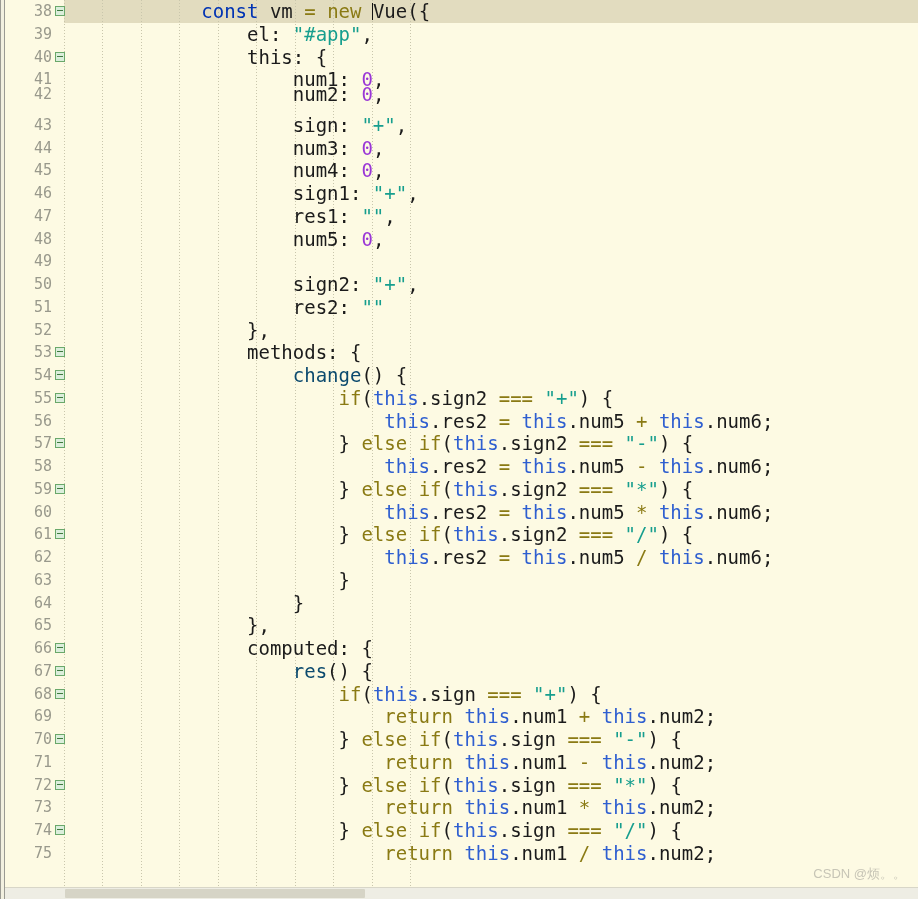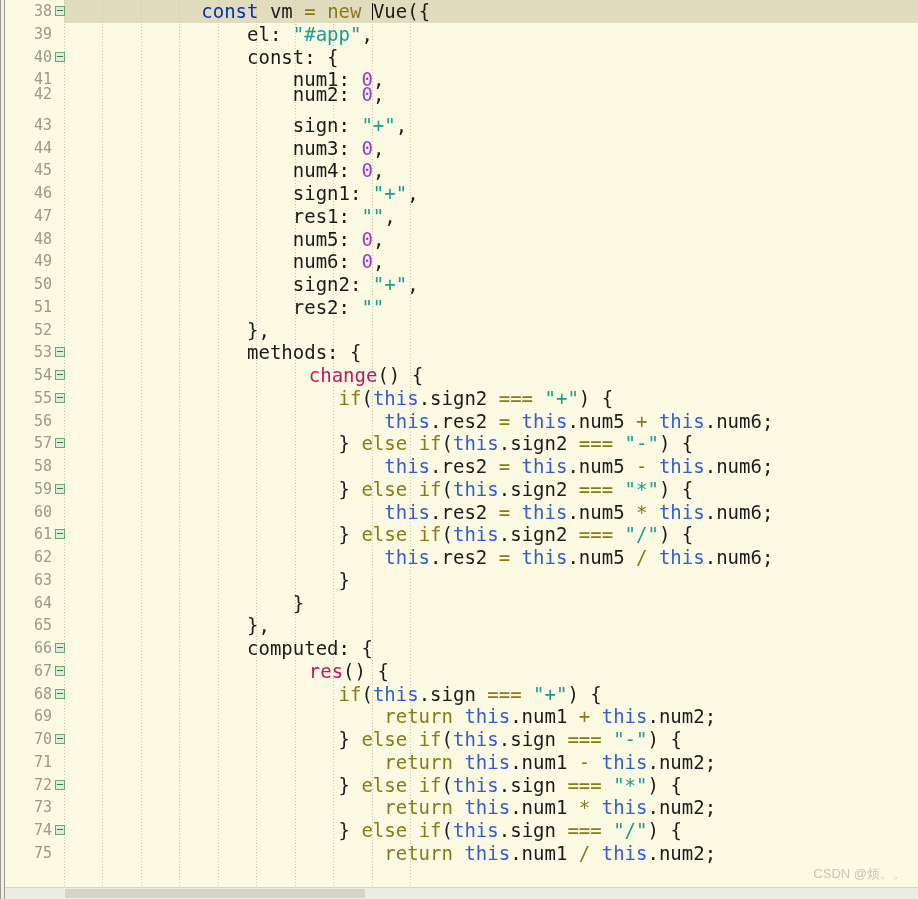--- a/index.html
+++ b/index.html
@@ -59,21 +59,21 @@
     font-size:19px;line-height:23px;
     color:#1b1b1b;
     white-space:pre;
   }
 
   
   .kw{color:#0033b3;}
   .kw2{color:#8a7a14;}
   .str{color:#169e8e;}
   .num{color:#9a36d6;}
-  .fn{color:#be185d;margin-left:16px;}
+  .fn{color:#0c4a6e;}
   .this{color:#2f5fd0;margin-top:16px;}
   .op{color:#8a7a14;}
   .pl{color:#1b1b1b;}
 
   
   .caret{
     position:absolute;top:3px;width:1px;height:17px;
     background:#111;z-index:6;
   }
 
@@ -115,30 +115,30 @@
       <div class="guide" style="left: 333.36px;"></div>
       <div class="guide" style="left: 371.84px;"></div>
       <div class="guide" style="left: 410.32px;"></div>
     </div>
 
   <div id="lines">
       <div class="curline" style="top: 0px;"></div>
       <div class="caret" style="left: 371.84px; top: 3px;"></div>
       <div class="line" style="top: 0px;"><span class="lnum">38</span><div class="fold"></div><span class="code"><span class="pl">            </span><span class="kw">const</span><span class="pl"> vm </span><span class="op">=</span><span class="pl"> </span><span class="kw2">new</span><span class="pl"> Vue({</span></span></div>
       <div class="line" style="top: 22.75px;"><span class="lnum">39</span><span class="code"><span class="pl">                el: </span><span class="str">"#app"</span><span class="pl">,</span></span></div>
-      <div class="line" style="top: 45.5px;"><span class="lnum">40</span><div class="fold"></div><span class="code"><span class="pl">                const: {</span></span></div>
+      <div class="line" style="top: 45.5px;"><span class="lnum">40</span><div class="fold"></div><span class="code"><span class="pl">                this: {</span></span></div>
       <div class="line" style="top: 68.25px;"><span class="lnum">41</span><span class="code"><span class="pl">                    num1: </span><span class="num">0</span><span class="pl">,</span></span></div>
       <div class="line" style="top: 83px;"><span class="lnum">42</span><span class="code"><span class="pl">                    num2: </span><span class="num">0</span><span class="pl">,</span></span></div>
       <div class="line" style="top: 113.75px;"><span class="lnum">43</span><span class="code"><span class="pl">                    sign: </span><span class="str">"+"</span><span class="pl">,</span></span></div>
       <div class="line" style="top: 136.5px;"><span class="lnum">44</span><span class="code"><span class="pl">                    num3: </span><span class="num">0</span><span class="pl">,</span></span></div>
       <div class="line" style="top: 159.25px;"><span class="lnum">45</span><span class="code"><span class="pl">                    num4: </span><span class="num">0</span><span class="pl">,</span></span></div>
       <div class="line" style="top: 182px;"><span class="lnum">46</span><span class="code"><span class="pl">                    sign1: </span><span class="str">"+"</span><span class="pl">,</span></span></div>
       <div class="line" style="top: 204.75px;"><span class="lnum">47</span><span class="code"><span class="pl">                    res1: </span><span class="str">""</span><span class="pl">,</span></span></div>
       <div class="line" style="top: 227.5px;"><span class="lnum">48</span><span class="code"><span class="pl">                    num5: </span><span class="num">0</span><span class="pl">,</span></span></div>
-      <div class="line" style="top: 250.25px;"><span class="lnum">49</span><span class="code"><span class="pl">                    num6: </span><span class="num">0</span><span class="pl">,</span></span></div>
+      <div class="line" style="top: 250.25px;"><span class="lnum">49</span></div>
       <div class="line" style="top: 273px;"><span class="lnum">50</span><span class="code"><span class="pl">                    sign2: </span><span class="str">"+"</span><span class="pl">,</span></span></div>
       <div class="line" style="top: 295.75px;"><span class="lnum">51</span><span class="code"><span class="pl">                    res2: </span><span class="str">""</span></span></div>
       <div class="line" style="top: 318.5px;"><span class="lnum">52</span><span class="code"><span class="pl">                },</span></span></div>
       <div class="line" style="top: 341.25px;"><span class="lnum">53</span><div class="fold"></div><span class="code"><span class="pl">                methods: {</span></span></div>
       <div class="line" style="top: 364px;"><span class="lnum">54</span><div class="fold"></div><span class="code"><span class="pl">                    </span><span class="fn">change</span><span class="pl">() {</span></span></div>
       <div class="line" style="top: 386.75px;"><span class="lnum">55</span><div class="fold"></div><span class="code"><span class="pl">                        </span><span class="kw2">if</span><span class="pl">(</span><span class="this">this</span><span class="pl">.sign2 </span><span class="op">===</span><span class="pl"> </span><span class="str">"+"</span><span class="pl">) {</span></span></div>
       <div class="line" style="top: 409.5px;"><span class="lnum">56</span><span class="code"><span class="pl">                            </span><span class="this">this</span><span class="pl">.res2 </span><span class="op">=</span><span class="pl"> </span><span class="this">this</span><span class="pl">.num5 </span><span class="op">+</span><span class="pl"> </span><span class="this">this</span><span class="pl">.num6;</span></span></div>
       <div class="line" style="top: 432.25px;"><span class="lnum">57</span><div class="fold"></div><span class="code"><span class="pl">                        } </span><span class="kw2">else</span><span class="pl"> </span><span class="kw2">if</span><span class="pl">(</span><span class="this">this</span><span class="pl">.sign2 </span><span class="op">===</span><span class="pl"> </span><span class="str">"-"</span><span class="pl">) {</span></span></div>
       <div class="line" style="top: 455px;"><span class="lnum">58</span><span class="code"><span class="pl">                            </span><span class="this">this</span><span class="pl">.res2 </span><span class="op">=</span><span class="pl"> </span><span class="this">this</span><span class="pl">.num5 </span><span class="op">-</span><span class="pl"> </span><span class="this">this</span><span class="pl">.num6;</span></span></div>
       <div class="line" style="top: 477.75px;"><span class="lnum">59</span><div class="fold"></div><span class="code"><span class="pl">                        } </span><span class="kw2">else</span><span class="pl"> </span><span class="kw2">if</span><span class="pl">(</span><span class="this">this</span><span class="pl">.sign2 </span><span class="op">===</span><span class="pl"> </span><span class="str">"*"</span><span class="pl">) {</span></span></div>

